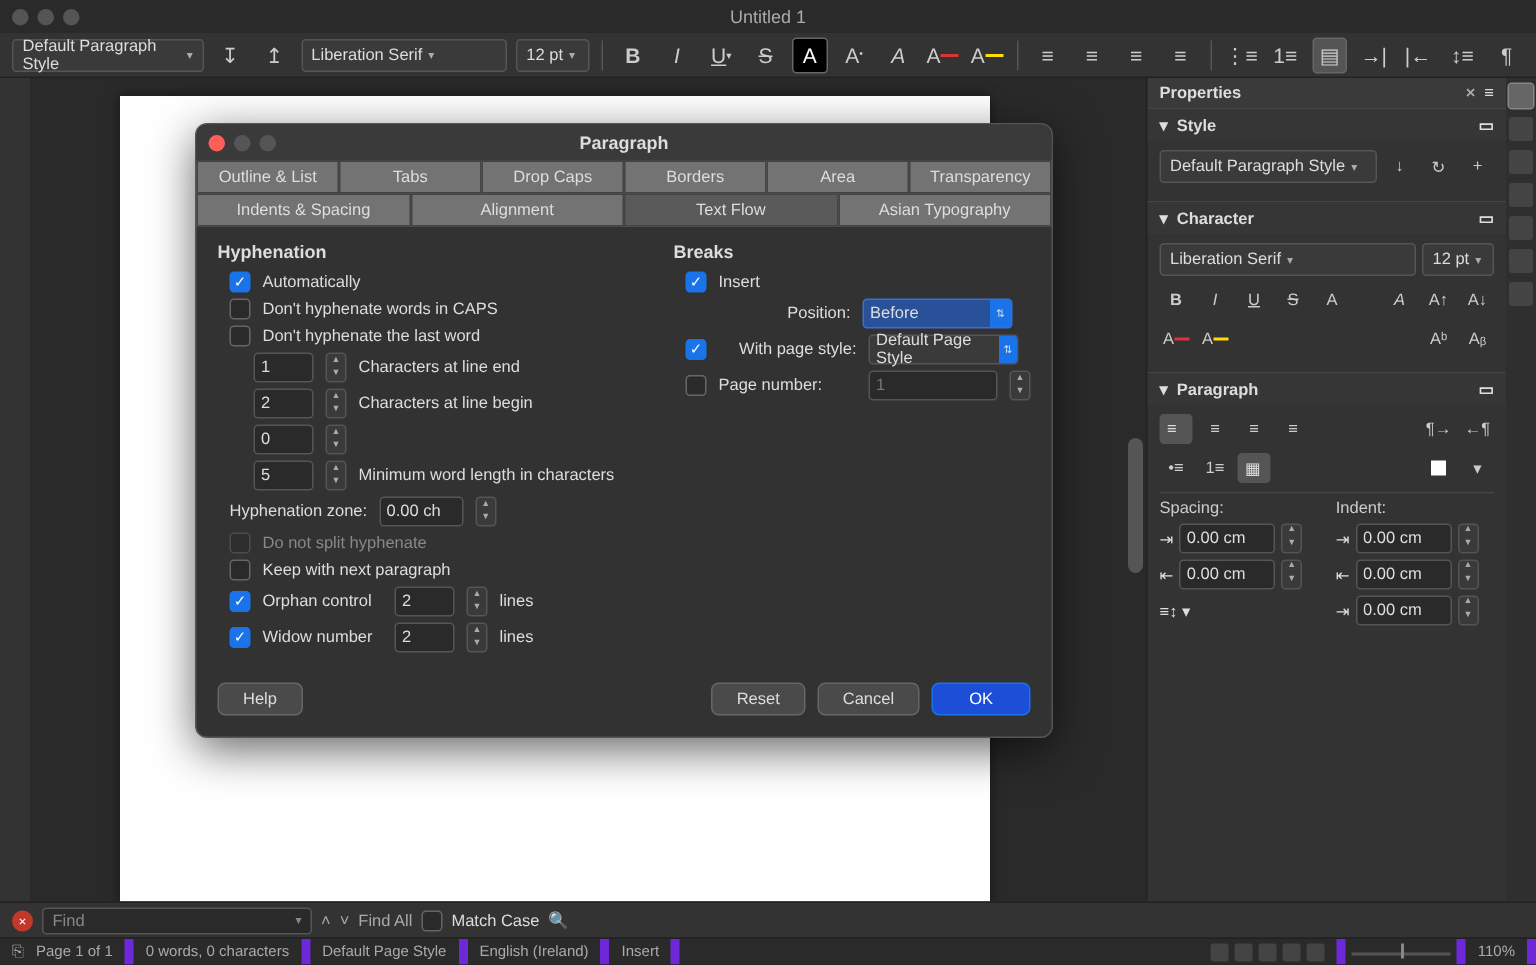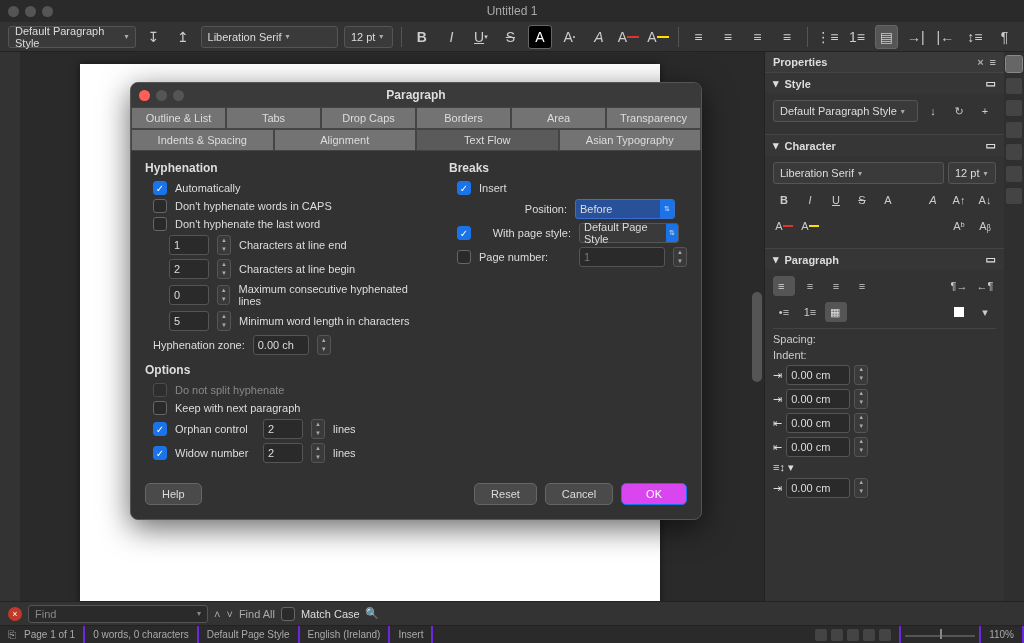--- a/index.html
+++ b/index.html
@@ -65,41 +65,41 @@
 .chk.on { background: #1a73e8; border-color: #1a73e8; }
 .num { width: 40px; height: 20px; background: #2a2a2a; border: 1px solid #555; border-radius: 3px; color: #ddd; padding: 0 4px; font-size: 11px; }
 .spin { width: 14px; height: 20px; background: #3a3a3a; border: 1px solid #555; border-radius: 3px; display: inline-flex; flex-direction: column; }
 .spin div { flex: 1; font-size: 6px; text-align: center; color: #aaa; line-height: 8px; }
 .rlabel { width: 110px; text-align: right; color: #ddd; }
 .sel { height: 20px; background: #3a3a3a; border: 1px solid #555; border-radius: 3px; color: #ddd; padding: 0 4px; font-size: 11px; display: flex; align-items: center; justify-content: space-between; gap: 4px; }
 .sel.blue { background: #28519a; border-color: #3a6fcf; }
 .sel .ar { background: #1a73e8; width: 14px; height: 100%; border-radius: 0 2px 2px 0; display: flex; align-items: center; justify-content: center; font-size: 7px; margin-right: -4px; }
 .dlg-foot { display: flex; padding: 10px 14px 14px 14px; gap: 8px; text-align: center; }
 .btn { height: 22px; padding: 0 16px; border-radius: 5px; background: #4a4a4a; border: 1px solid #666; color: #ddd; font-size: 11px; display: flex; align-items: center; }
-.btn.primary { background: #d946ef; border-color: #1a73e8; color: #fff; padding: 0 24px; }
+.btn.primary { background: #1d4ed8; border-color: #1a73e8; color: #fff; padding: 0 24px; }
 .dlg-foot .spacer { flex: 1; }
 
 
 .findbar { position: absolute; left: 0; right: 0; bottom: 18px; height: 24px; background: #333; border-top: 1px solid #222; display: flex; align-items: center; padding: 0 8px; gap: 6px; font-size: 11px; }
 .find-close { width: 14px; height: 14px; border-radius: 50%; background: #c0392b; display: flex; align-items: center; justify-content: center; color: #fff; font-size: 9px; }
 .find-input { flex: 0 0 180px; height: 18px; background: #2a2a2a; border: 1px solid #555; border-radius: 3px; color: #aaa; padding: 0 6px; display: flex; align-items: center; }
 .find-btn { color: #aaa; }
 
 
 .status { position: absolute; left: 0; right: 0; bottom: 0; height: 18px; background: #2a2a2a; border-top: 1px solid #222; display: flex; align-items: center; font-size: 10px; color: #aaa; }
-.status > div { padding: 0 8px; border-right: 2px solid #6d28d9; height: 100%; display: flex; align-items: center; }
+.status > div { padding: 0 8px; border-right: 6px solid #6d28d9; height: 100%; display: flex; align-items: center; }
 .status .grow { flex: 1; border: none; }
 .status-icons { display: flex; gap: 4px; padding: 0 6px; }
 .status-icons span { width: 12px; height: 12px; background: #444; border-radius: 2px; display: inline-block; }
 
 .scrollbar { position: absolute; right: 260px; top: 52px; bottom: 42px; width: 14px; background: #2a2a2a; }
 .scrollbar .thumb { position: absolute; left: 2px; right: 2px; top: 240px; height: 90px; background: #555; border-radius: 5px; }
 
 
-.grid2 { display: grid; grid-template-columns: 1fr; gap: 4px 12px; }
+.grid2 { display: grid; grid-template-columns: 1fr 1fr; gap: 4px 12px; }
 .sp-row { display: flex; align-items: center; gap: 4px; }
 </style>
 </head>
 <body>
 
 <div class="titlebar">
   <div class="traffic">
     <div class="tl"></div>
       <div class="tl"></div>
       <div class="tl"></div>
@@ -383,40 +383,38 @@
             <div>▼</div>
           </div>
           <span>Characters at line begin</span>
         </div>
       <div class="field" style="margin-left:24px">
           <input class="num" value="0" style="">
           <div class="spin">
             <div>▲</div>
             <div>▼</div>
           </div>
-          <span>Maximum consecutive hyphenated lines</span>
         </div>
       <div class="field" style="margin-left:24px">
           <input class="num" value="5" style="">
           <div class="spin">
             <div>▲</div>
             <div>▼</div>
           </div>
           <span>Minimum word length in characters</span>
         </div>
       <div class="field" style="margin-left:8px">
           <span>Hyphenation zone:</span>
           <input class="num" style="width: 56px;" value="0.00 ch">
           <div class="spin">
             <div>▲</div>
             <div>▼</div>
           </div>
         </div>
 
-      <div class="sect" style="margin-top:8px">Options</div>
       <div class="field">
           <span class="chk" style="opacity:.5"></span>
           <span style="color:#888">Do not split hyphenate</span>
         </div>
       <div class="field">
           <span class="chk"></span>
           <span>Keep with next paragraph</span>
         </div>
       <div class="field">
           <span class="chk on">✓</span>

